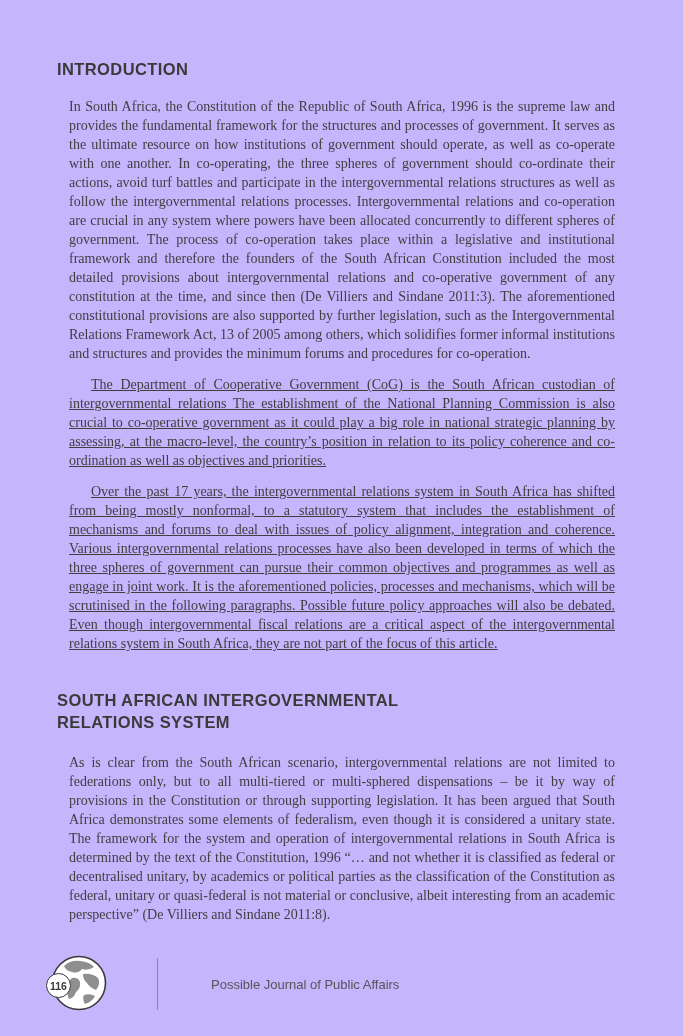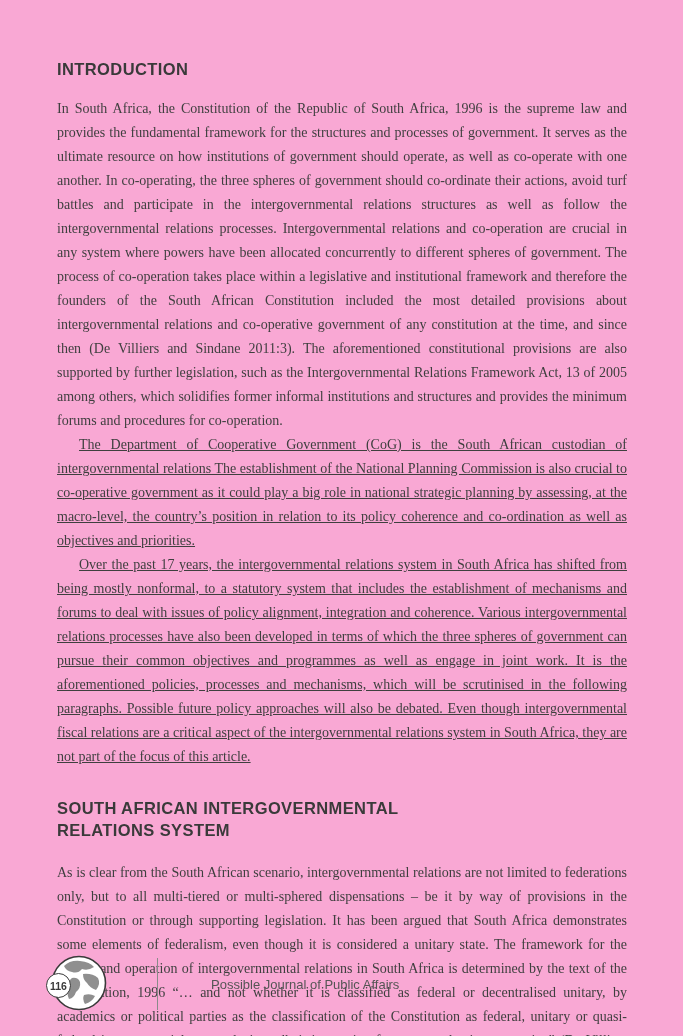--- a/index.html
+++ b/index.html
@@ -4,50 +4,50 @@
 <style>
   html, body {
     margin: 0;
     padding: 0;
     background: #ffffff;
   }
   .page {
     position: relative;
     width: 683px;
     height: 1036px;
-    background: #f9a8d4;
+    background: #c4b5fd;
     overflow: hidden;
     font-family: "Liberation Serif", serif;
     color: #3f3f3f;
   }
   .content {
     position: absolute;
     left: 57px;
     top: 58px;
     width: 570px;
   }
   .section-heading {
     font-family: "Liberation Sans", sans-serif;
     font-weight: bold;
     font-size: 16.5px;
     line-height: 22px;
     letter-spacing: 0.4px;
     color: #3a3a3a;
     margin: 0 0 17px 0;
   }
   .section-heading.second {
-    margin-top: 28px;
+    margin-top: 36px;
     margin-bottom: 20px;
     max-width: 430px; 
   }
   p.body-par {
     font-size: 14px;
-    line-height: 24px;
+    line-height: 19px;
     text-align: justify;
-    margin: 0;
+    margin: 12px;
     color: #3f3f3f;
   }
   p.body-par.indent {
     text-indent: 22px;
     text-decoration: underline;
   }
   
   .footer {
     position: absolute;
     left: 46px;

